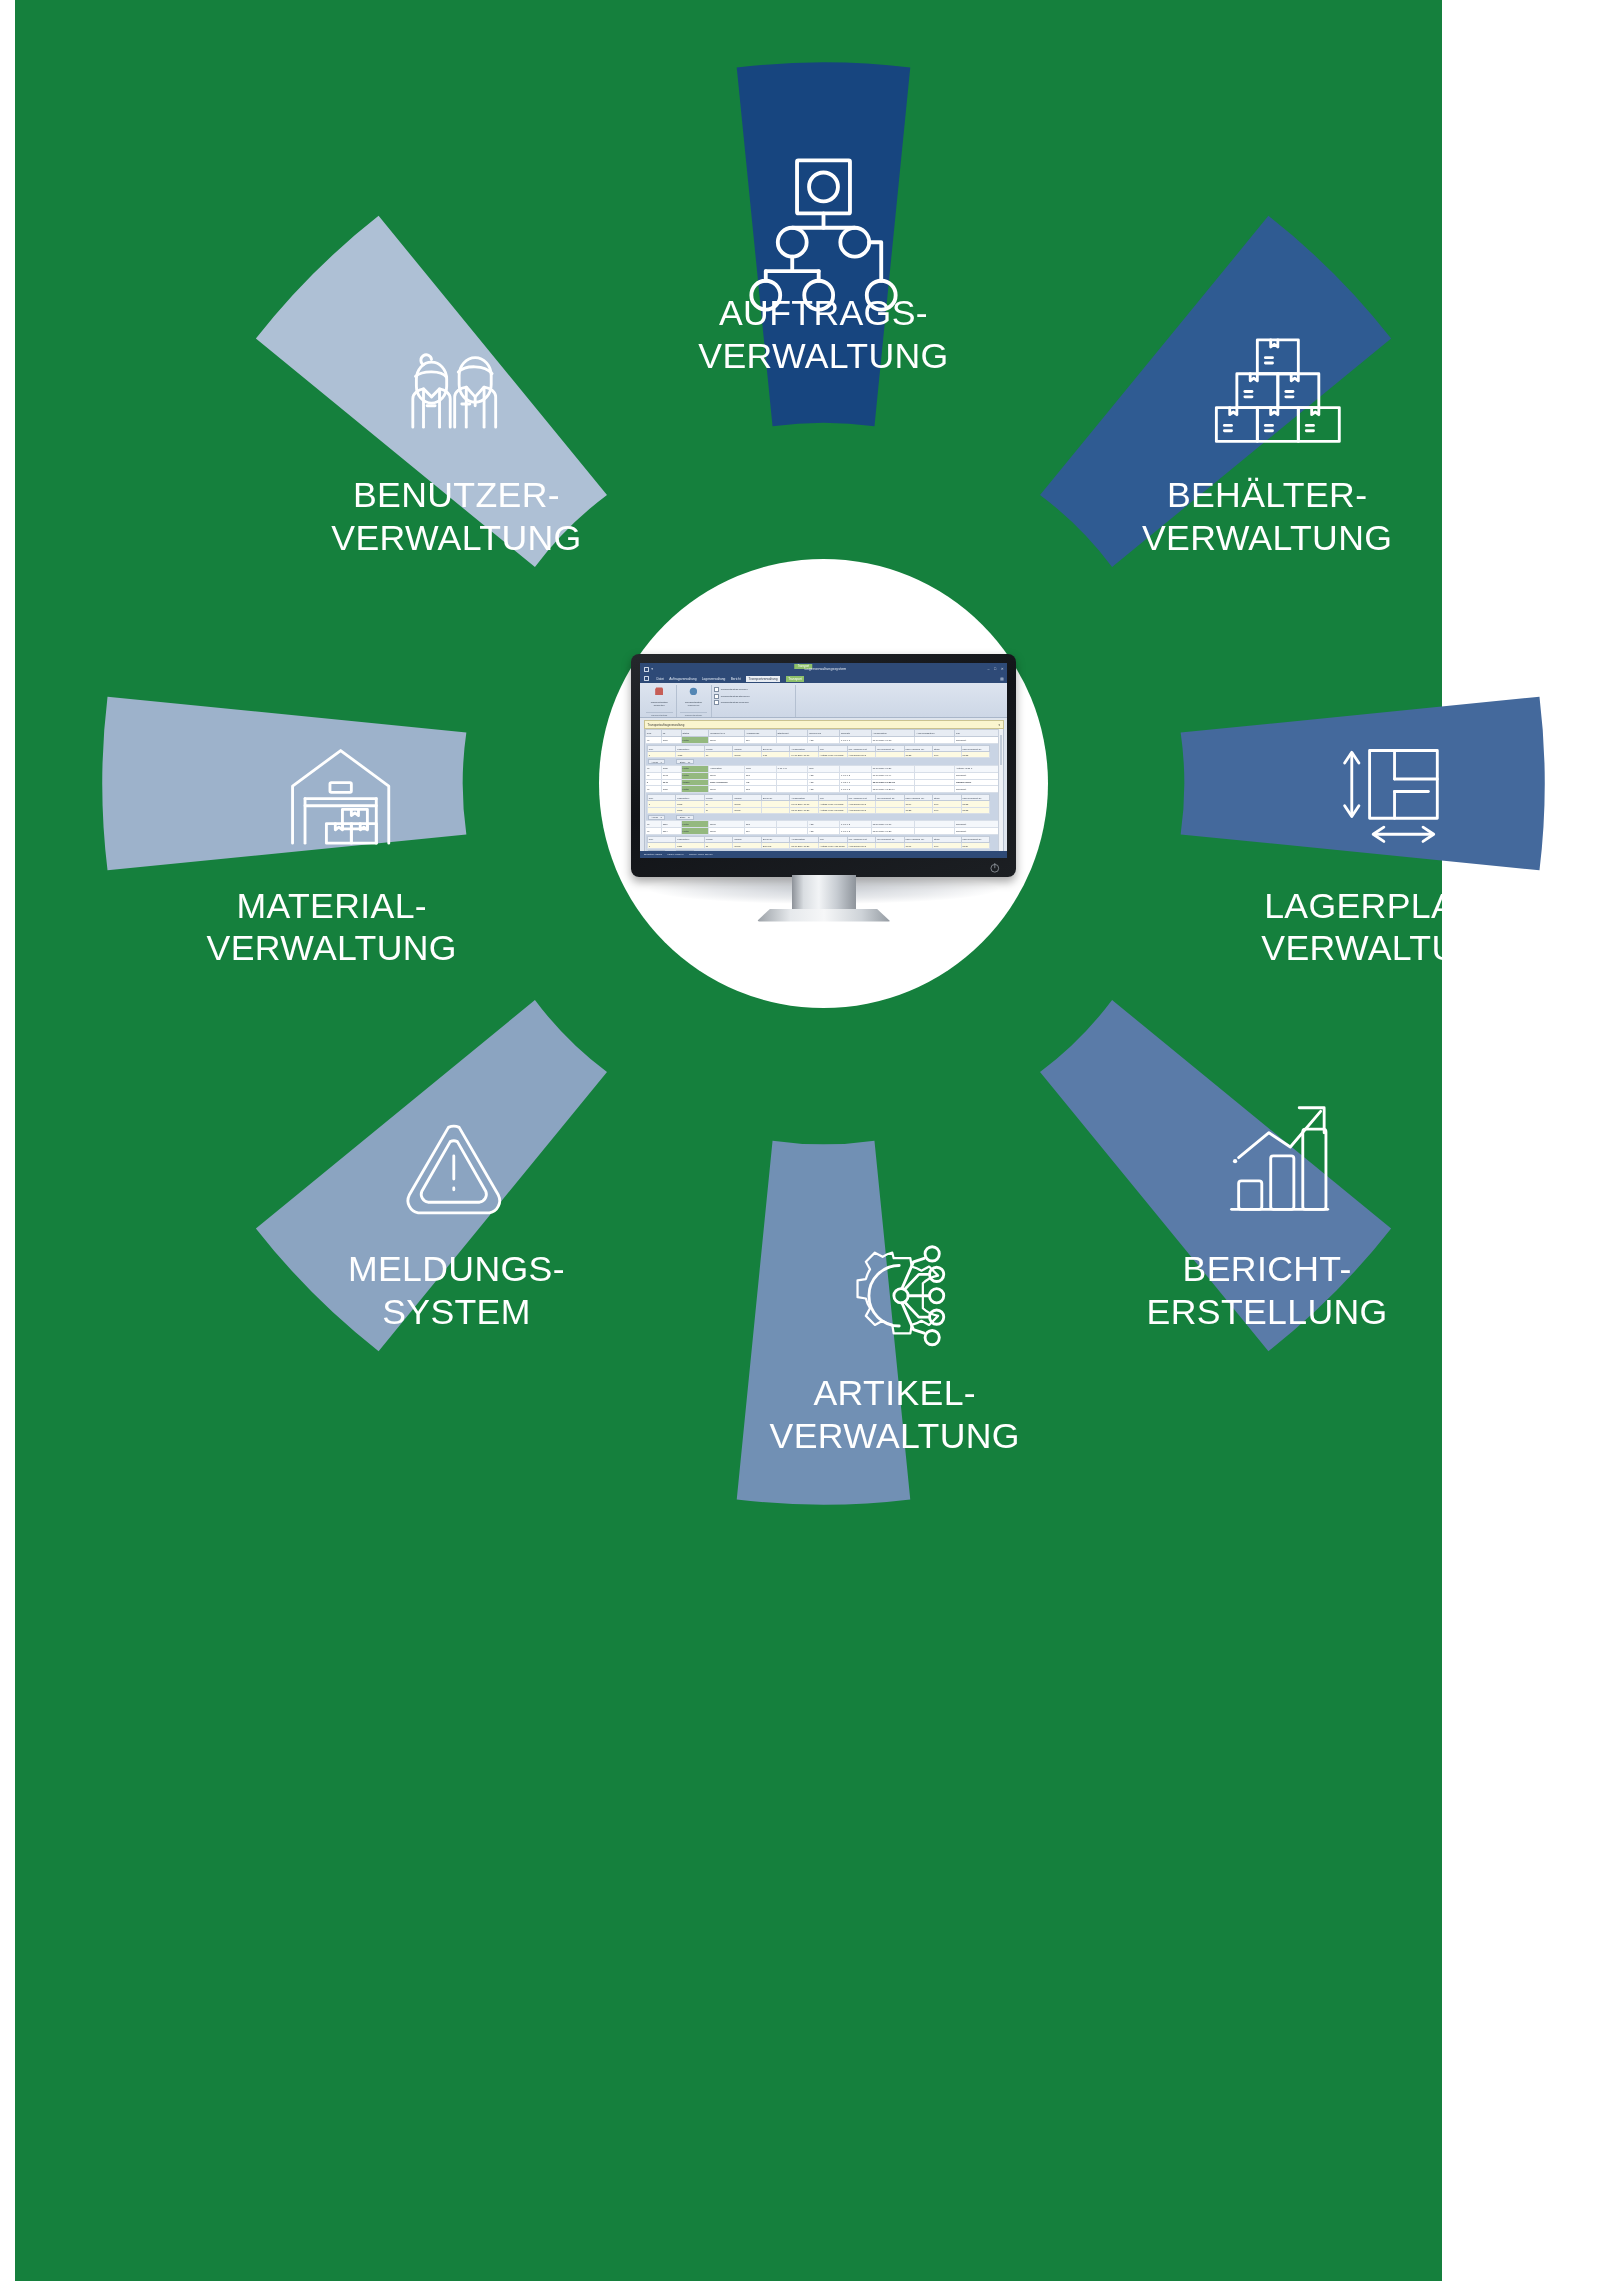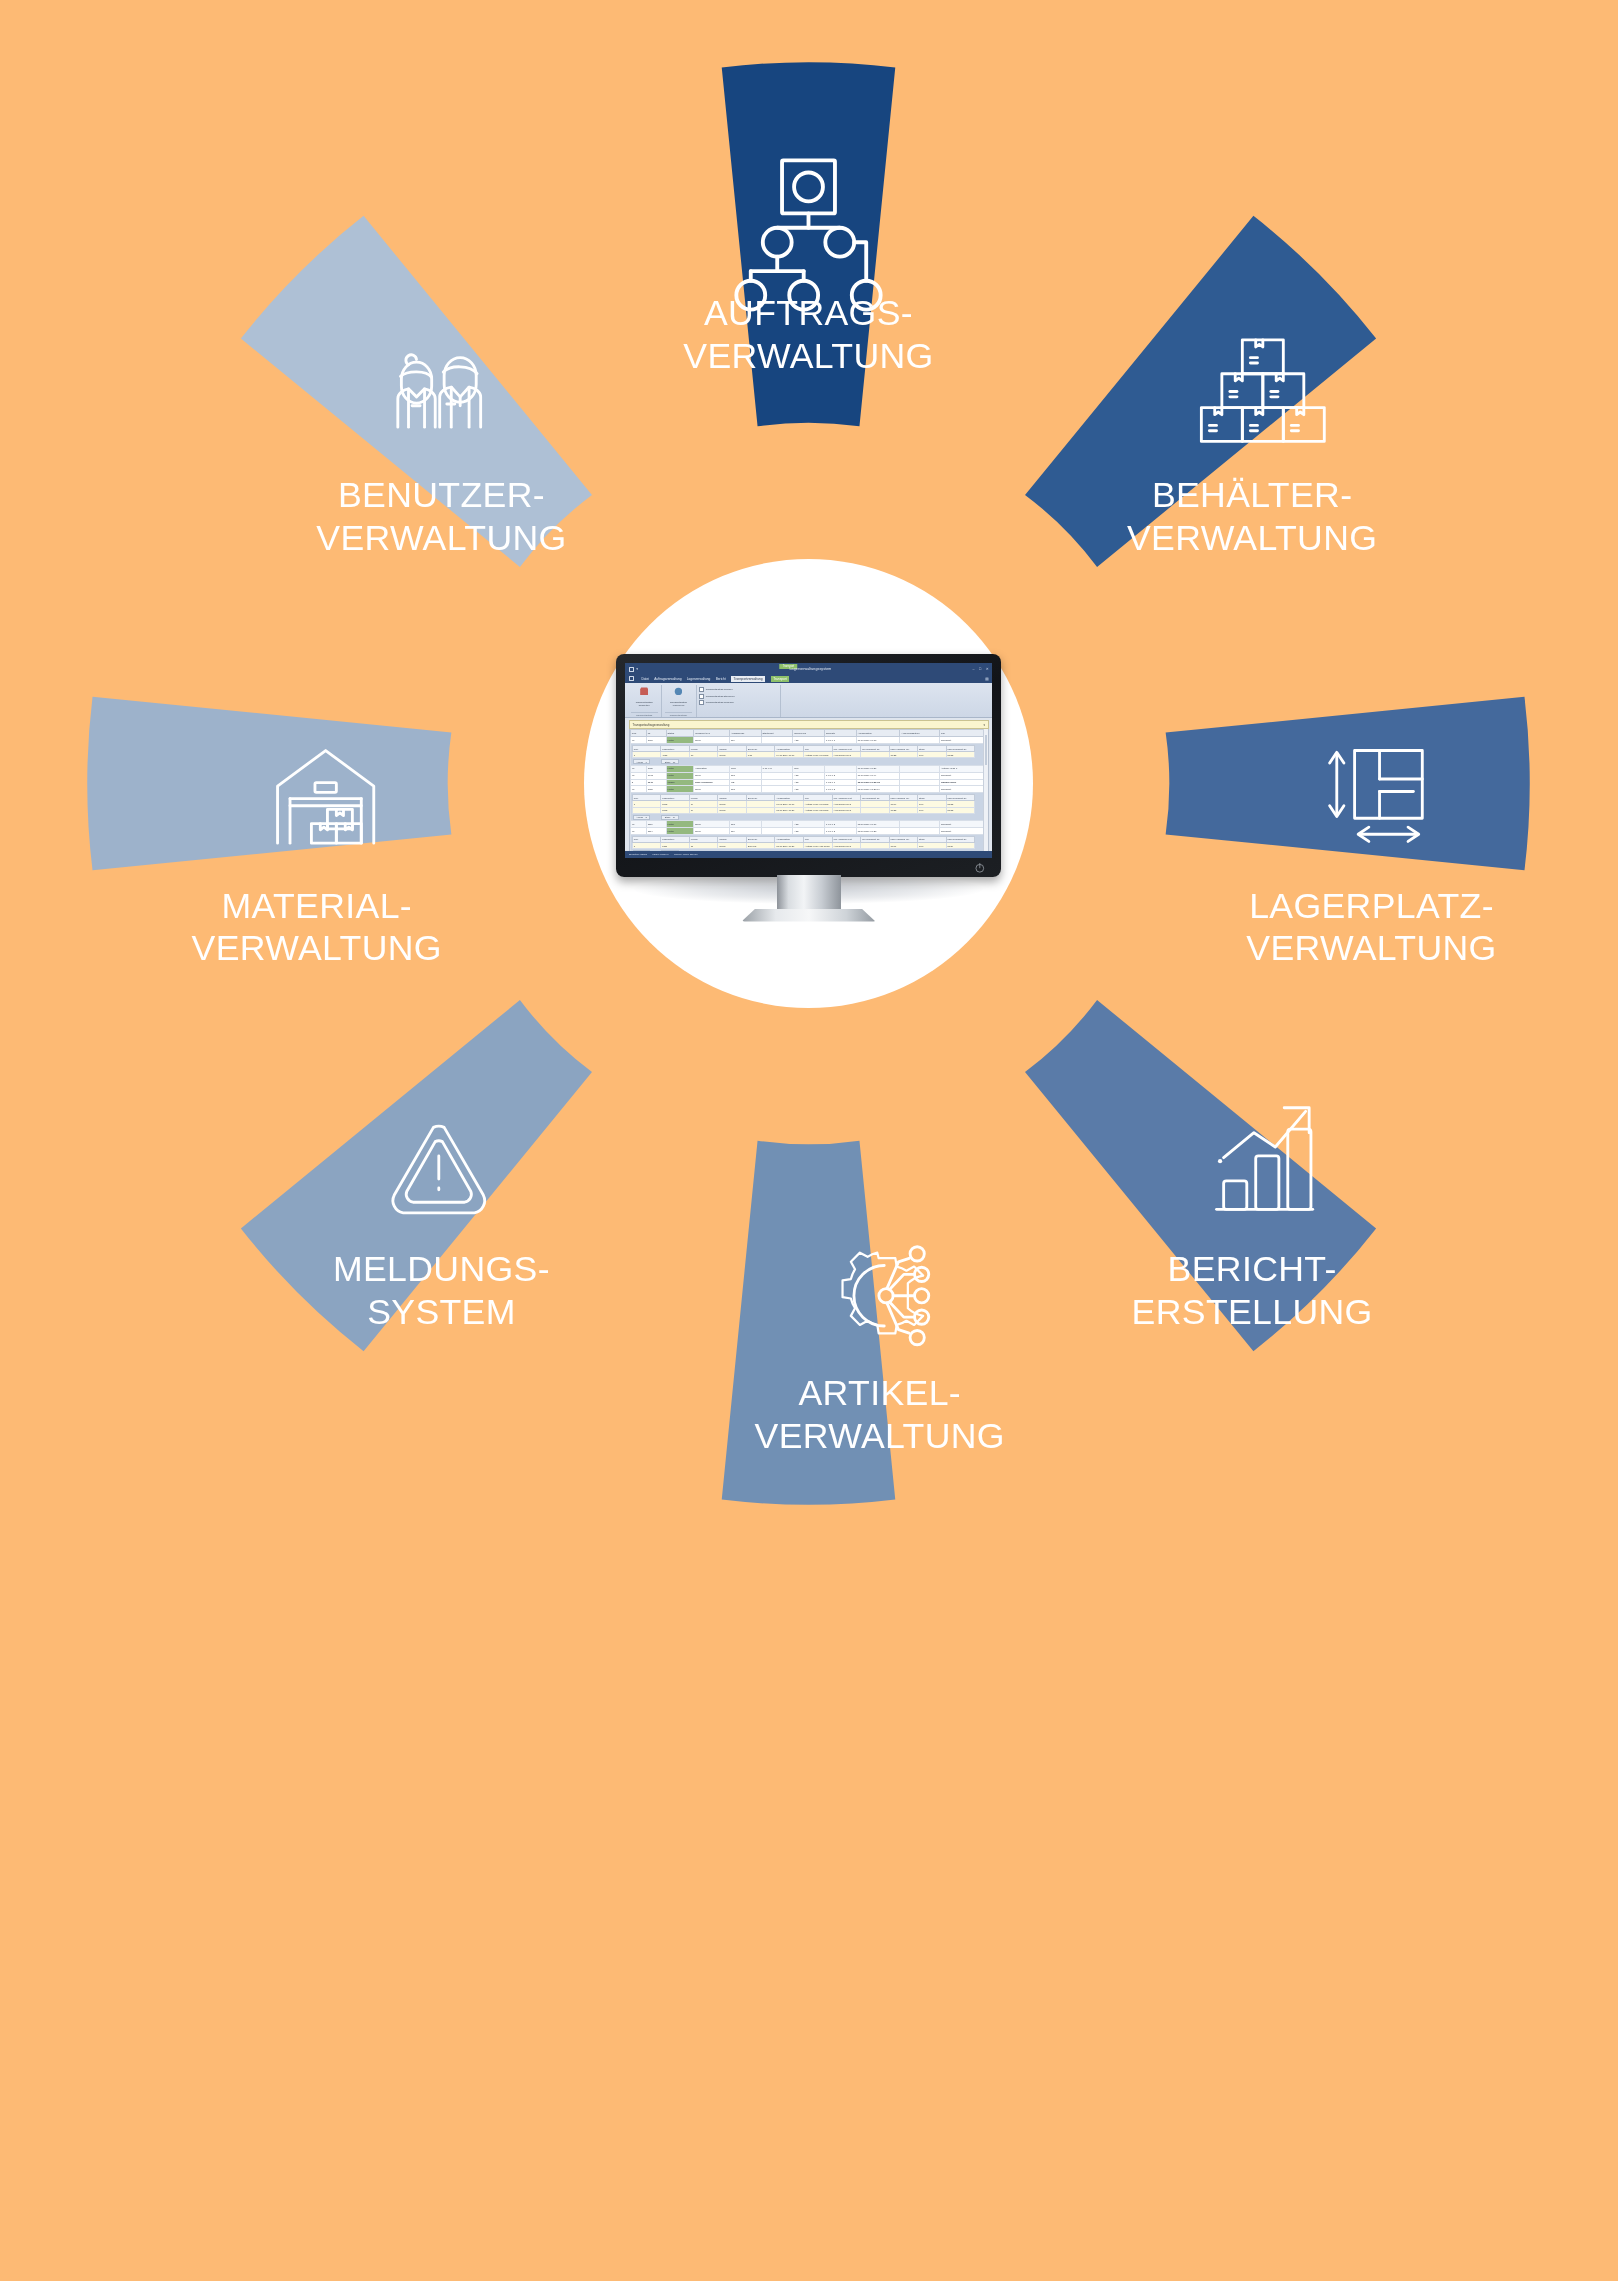--- a/index.html
+++ b/index.html
@@ -10,24 +10,24 @@
   }
   body {
     width: 1618px;
     height: 2281px;
     font-family: "Liberation Sans", sans-serif;
     overflow: hidden;
     position: relative;
   }
   #stage {
     position: absolute;
-    left: 0; top: 0;
-    width: 1618px;
+    left: 15px; top: 0;
+    width: 1427px;
     height: 2281px;
-    background: #fdba74;
+    background: #15803d;
   }
   #wheel-wrap {
     position: absolute;
     left: 78px;
     top: 53px;
     width: 1461px;
     height: 1461px;
   }
   svg.wheel {
     position: absolute;

